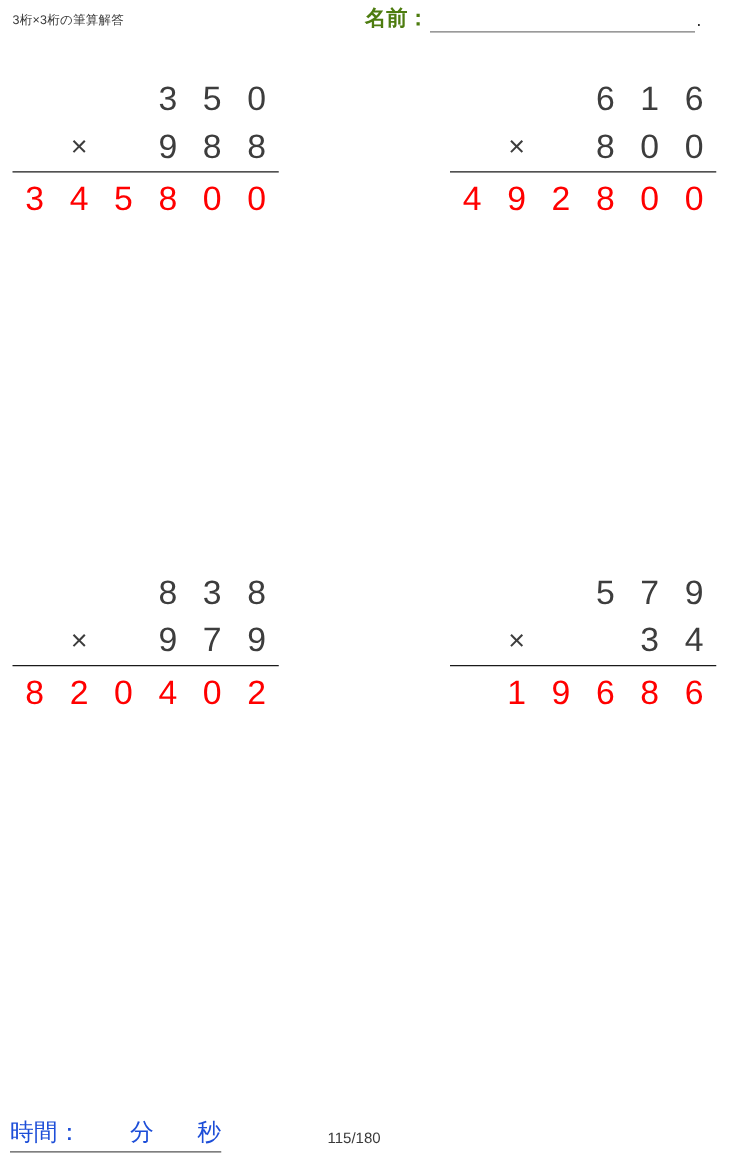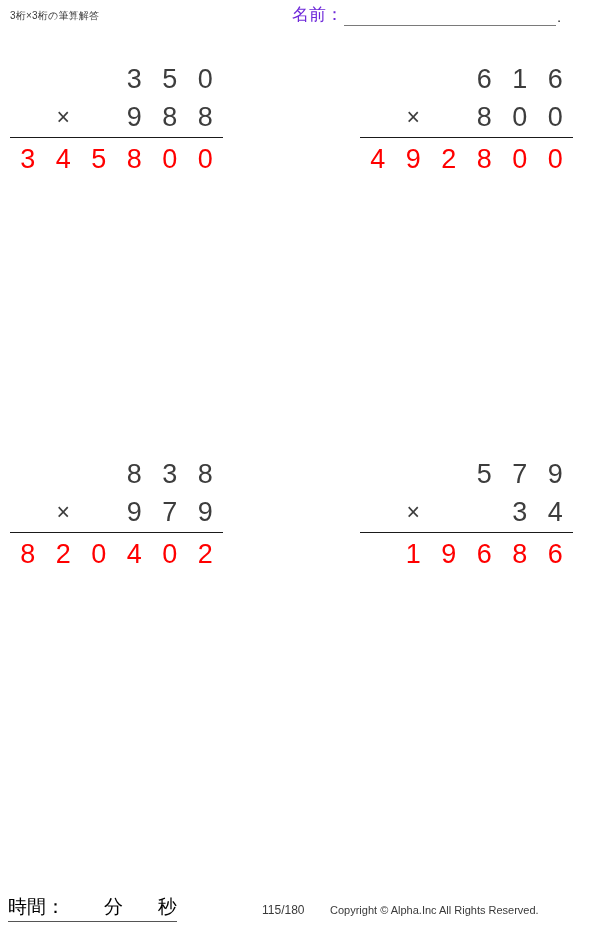--- a/index.html
+++ b/index.html
@@ -37,23 +37,24 @@
   .name-block {
     position: absolute;
     left: 292px;
     top: 6px;
     display: flex;
     align-items: flex-end;
     white-space: nowrap;
   }
   .name-label {
     font-size: 17px;
-    color: #6d28d9;
+    color: #4d7c0f;
     line-height: 1;
     padding-bottom: 3px;
+    font-weight: bold;
   }
   .name-line {
     display: inline-block;
     width: 212px;
     height: 18px;
     border-bottom: 1.5px solid #7a7a7a;
     margin-left: 1px;
   }
   .name-dot {
     font-size: 15px;
@@ -123,21 +124,21 @@
   .time-block {
     position: absolute;
     left: 8px;
     top: 4px;
     border-bottom: 1.5px solid #555555;
     padding-bottom: 2px;
     white-space: nowrap;
   }
   .time-block span {
     font-size: 19px;
-    color: #000000;
+    color: #1d4ed8;
     line-height: 1.2;
   }
   .time-gap { display: inline-block; width: 30px; }
   .time-gap2 { display: inline-block; width: 26px; }
 
   .page-num {
     position: absolute;
     left: 262px;
     top: 11px;
     font-size: 12px;
@@ -290,14 +291,13 @@
 
 <div class="footer">
   <div class="time-block">
     <span>時間：</span>
     <span class="time-gap"></span>
     <span>分</span>
     <span class="time-gap2"></span>
     <span>秒</span>
   </div>
   <div class="page-num">115/180</div>
-  <div class="copyright">Copyright © Alpha.Inc All Rights Reserved.</div>
 </div>
 
 </body></html>

